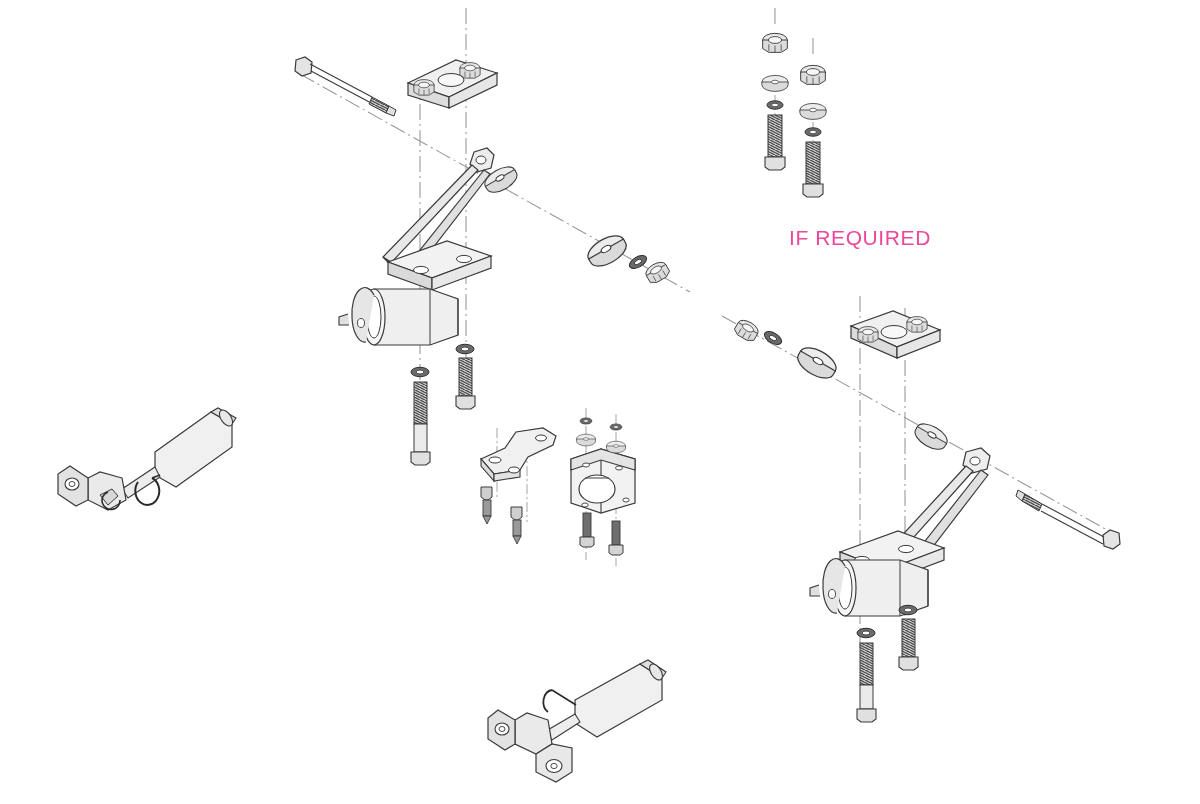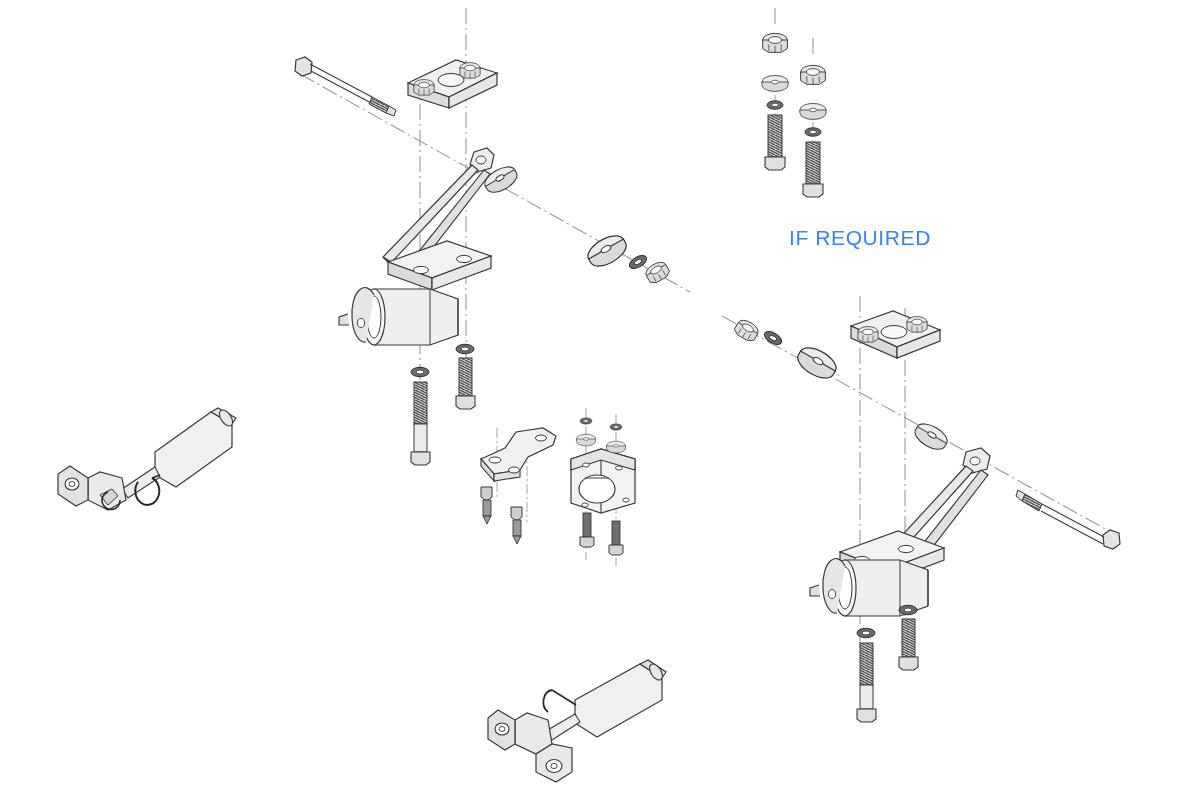--- a/index.html
+++ b/index.html
@@ -26,21 +26,21 @@
     top: 0;
     width: 1200px;
     height: 804px;
     display: block;
   }
   .note-label {
     position: absolute;
     font-family: "Liberation Sans", sans-serif;
     font-size: 21px;
     letter-spacing: 0.6px;
-    color: #3b82f6;
+    color: #ec4899;
     white-space: nowrap;
     font-weight: 400;
   }
 </style>
 </head>
 <body>
 
 <div id="diagram-root">
 
   <svg id="diagram-svg" viewBox="0 0 1200 804" xmlns="http://www.w3.org/2000/svg">

